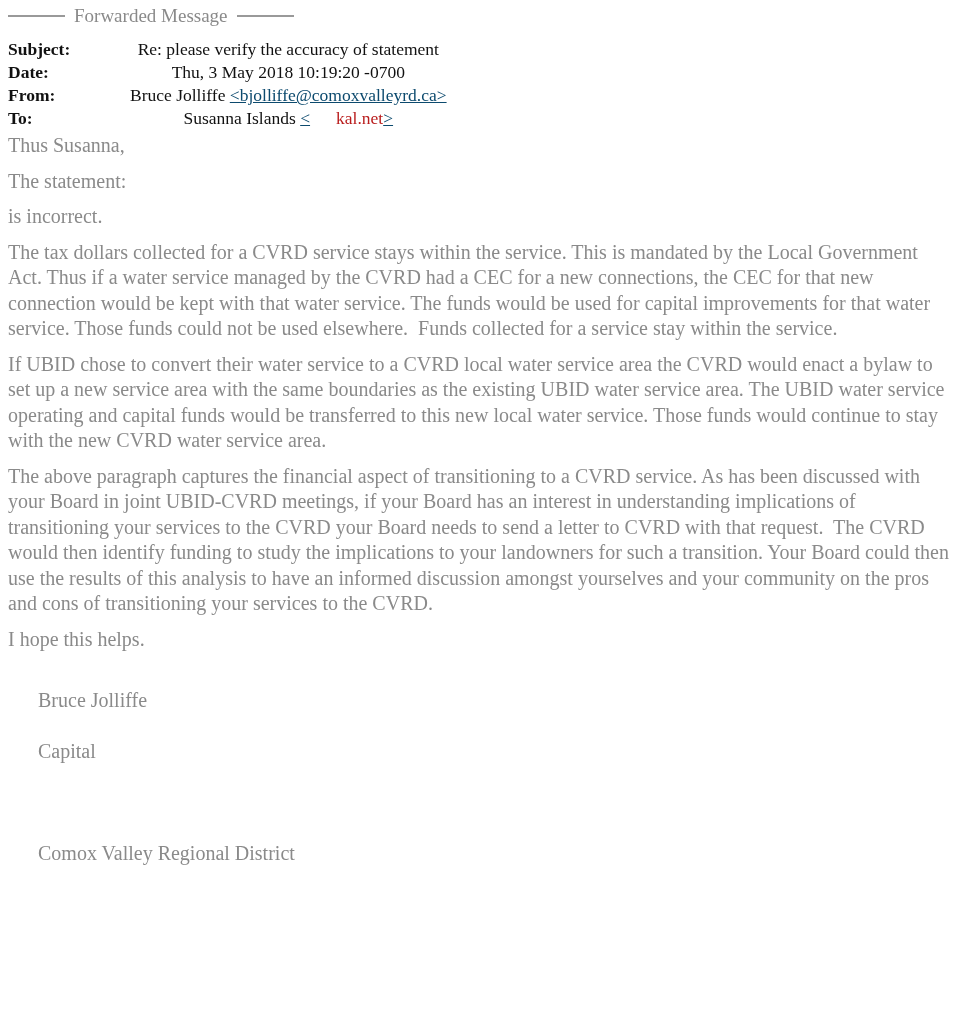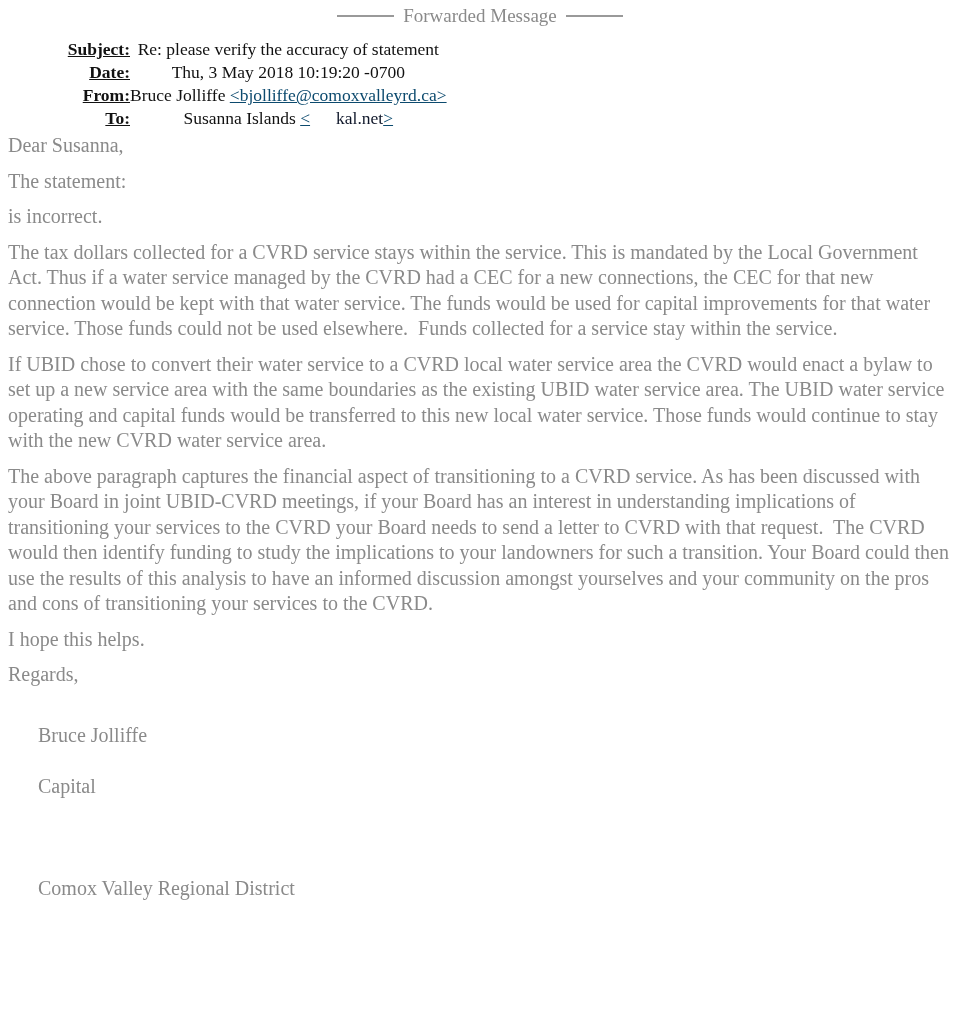--- a/index.html
+++ b/index.html
@@ -18,58 +18,56 @@
 
   
   .fwd {
     display: flex;
     align-items: center;
     gap: 9px;
     color: #8a8a8a;
     font-size: 19px;
     line-height: 22px;
     margin: 2px 0 11px 0;
-    justify-content: center;
   }
   .fwd .dash {
     display: inline-block;
     width: 57px;
     height: 0;
     border-top: 2px solid #999999;
   }
 
   
   table.hdrs {
     border-collapse: collapse;
     color: #111111;
     font-size: 17.5px;
     line-height: 23px;
   }
   table.hdrs th {
     font-weight: bold;
-    text-align: right;
+    text-align: left;
     vertical-align: baseline;
     padding: 0;
     min-width: 122px;
     white-space: nowrap;
-    text-decoration: underline;
   }
   table.hdrs td {
     padding: 0;
     vertical-align: baseline;
     white-space: nowrap;
     text-align: center;
   }
   a.mail-link, .link-frag {
     color: #0c4a6e;
     text-decoration: underline;
     cursor: pointer;
   }
   .addr-plain {
-    color: #0f172a;
+    color: #b91c1c;
     text-decoration: none;
     margin-left: 26px;
   }
 
   
   .body-text {
     color: #8a8a8a;
     font-size: 20px;
     line-height: 25.5px;
     max-width: 945px;
@@ -108,28 +106,27 @@
         <td><span>Bruce Jolliffe </span><a class="mail-link" href="#">&lt;bjolliffe@comoxvalleyrd.ca&gt;</a></td>
       </tr>
       <tr>
         <th>To:</th>
         <td><span>Susanna Islands </span><a class="link-frag" href="#">&lt;</a><span class="addr-plain">kal.net</span><a class="link-frag" href="#">&gt;</a></td>
       </tr>
     </tbody>
   </table>
 
   <div class="body-text">
-    <p class="first">Dear Susanna,</p>
+    <p class="first">Thus Susanna,</p>
     <p>The statement:</p>
     <p>is incorrect.</p>
     <p>The tax dollars collected for a CVRD service stays within the service. This is mandated by the Local Government Act. Thus if a water service managed by the CVRD had a CEC for a new connections, the CEC for that new connection would be kept with that water service. The funds would be used for capital improvements for that water service. Those funds could not be used elsewhere.  Funds collected for a service stay within the service.</p>
     <p>If UBID chose to convert their water service to a CVRD local water service area the CVRD would enact a bylaw to set up a new service area with the same boundaries as the existing UBID water service area. The UBID water service operating and capital funds would be transferred to this new local water service. Those funds would continue to stay with the new CVRD water service area.</p>
     <p>The above paragraph captures the financial aspect of transitioning to a CVRD service. As has been discussed with your Board in joint UBID-CVRD meetings, if your Board has an interest in understanding implications of transitioning your services to the CVRD your Board needs to send a letter to CVRD with that request.  The CVRD would then identify funding to study the implications to your landowners for such a transition. Your Board could then use the results of this analysis to have an informed discussion amongst yourselves and your community on the pros and cons of transitioning your services to the CVRD.</p>
     <p>I hope this helps.</p>
-    <p>Regards,</p>
 
     <p class="signature">
       <span>Bruce Jolliffe</span><br>
       <span>Capital</span><br>
       <br>
       <span>Comox Valley Regional District</span><br>
       <br>
       
     </p>
   </div>

